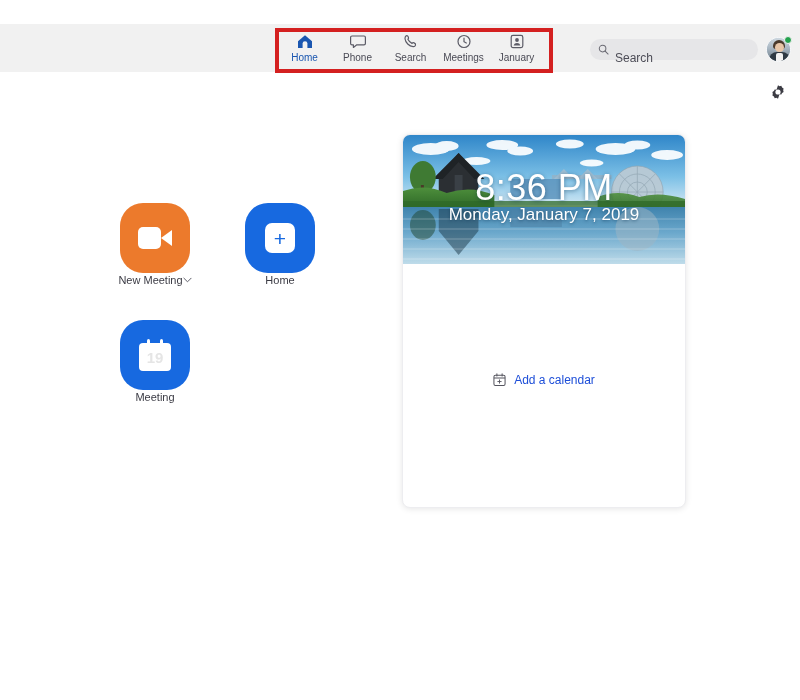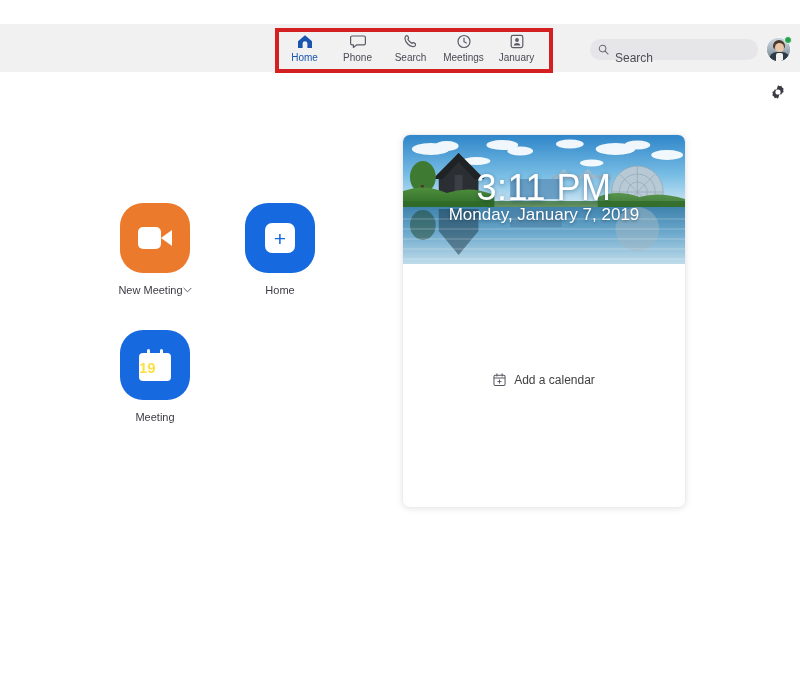--- a/index.html
+++ b/index.html
@@ -169,21 +169,20 @@
     width: 70px;
     height: 70px;
     border-radius: 23px;
     display: flex;
     align-items: center;
     justify-content: center;
   }
   .tile.orange { background: #ec7a2c; }
   .tile.blue { background: #1769e0; }
   .action-label {
-    margin-top: 10px;
     font-size: 11px;
     color: #3b3b44;
     line-height: 14px;
     display: flex;
     align-items: center;
     white-space: nowrap;
   }
   .chev { color: #5b5b66; display: inline-flex; }
 
   
@@ -249,24 +248,24 @@
     width: 3px; height: 8px;
     background: #ffffff;
     border-radius: 2px;
   }
   .cal-ring.r1 { left: 8px; }
   .cal-ring.r2 { left: 21px; }
   .cal-num {
     position: absolute;
     left: 0; top: 10px;
     width: 32px;
-    text-align: left;
+    text-align: center;
     font-size: 15px;
     font-weight: bold;
-    color: #fde047;
+    color: #e5e5e5;
     line-height: 18px;
     font-family: "Liberation Sans", sans-serif;
   }
 
   
   .card {
     position: absolute;
     left: 402px;
     top: 134px;
     width: 284px;
@@ -309,21 +308,21 @@
     height: 243px;
     display: flex;
     align-items: center;
     justify-content: center;
   }
   .add-cal {
     display: flex;
     align-items: center;
     gap: 8px;
     font-size: 12px;
-    color: #404040;
+    color: #1d4ed8;
     cursor: pointer;
     margin-top: -12px;
   }
   .add-cal-icon { display: flex; align-items: center; color: #55555f; }
 </style>
 </head>
 <body>
 
 <div class="header"></div>
 
@@ -530,21 +529,21 @@
         <ellipse cx="20" cy="90" rx="13" ry="15" fill="#20452f"></ellipse>
         <circle cx="236" cy="94" r="22" fill="#9fb6c4"></circle>
         <rect x="108" y="74" width="52" height="18" fill="#4d7fa3"></rect>
       </g>
       <g stroke="#ffffff" stroke-width="0.8" opacity="0.35">
         <path d="M0 84 H284 M0 94 H284 M0 104 H284 M0 114 H284 M0 124 H284"></path>
       </g>
     </svg>
 
     <div class="banner-text">
-      <div class="banner-time">3:11 PM</div>
+      <div class="banner-time">8:36 PM</div>
       <div class="banner-date">Monday, January 7, 2019</div>
     </div>
   </div>
 
   <div class="card-body">
     <div class="add-cal">
       <span class="add-cal-icon">
         <svg width="13" height="13" viewBox="0 0 14 14" aria-hidden="true">
           <rect x="1" y="2.4" width="12" height="11" rx="1.6" fill="none" stroke="currentColor" stroke-width="1.1"></rect>
           <path d="M1 5.4 H13" stroke="currentColor" stroke-width="1.1"></path>

